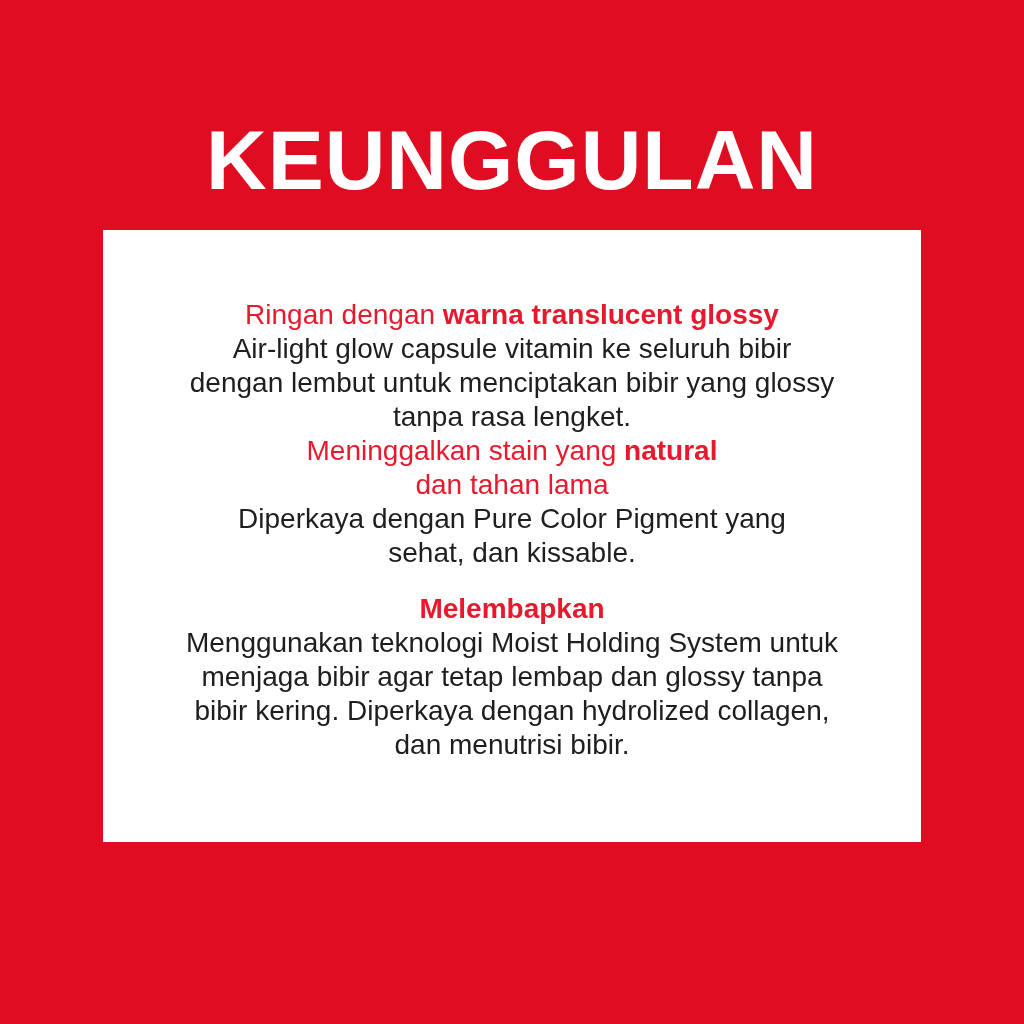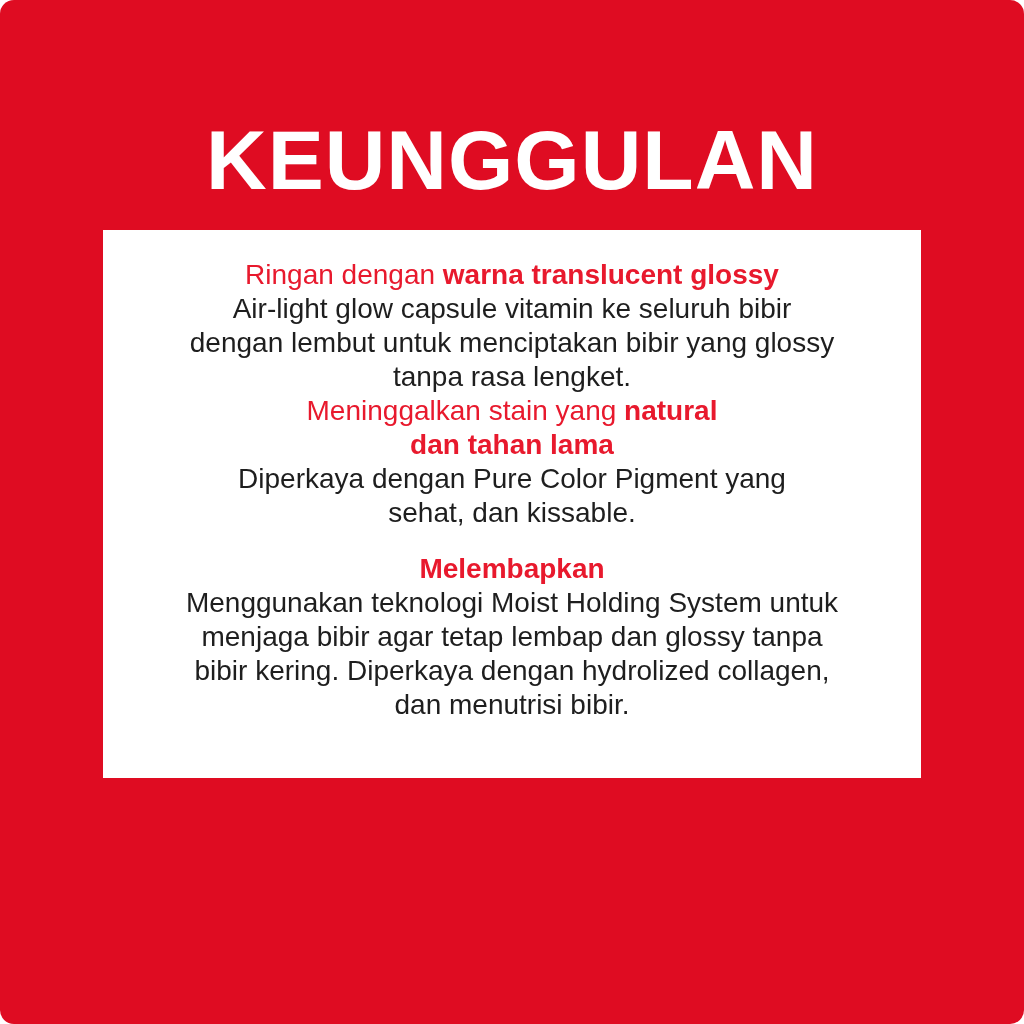--- a/index.html
+++ b/index.html
@@ -10,38 +10,37 @@
   }
   * { margin: 0; padding: 0; box-sizing: border-box; }
   html, body { background: #fff; }
   .canvas {
     width: 1024px;
     height: 1024px;
     margin: 0 auto;
     background: var(--background-red);
     overflow: hidden;
     font-family: "Liberation Sans", sans-serif;
-    border-radius: 14px;
   }
   .page-title {
     margin-top: 118px;
     font-size: 84px;
     line-height: 1;
     font-weight: bold;
     letter-spacing: 1px;
     color: var(--card-white);
     text-align: center;
     white-space: nowrap;
   }
   .content-card {
     width: 818px;
-    height: 548px;
+    height: 612px;
     margin: 28px auto 0;
     background: var(--card-white);
-    padding: 28px 36px 0;
+    padding: 68px 36px 0;
     text-align: center;
   }
   .section { display: block; }
   .section-stain { }
   .section-melembapkan { margin-top: 22px; }
   .section-heading {
     font-size: 28px;
     line-height: 34px;
     color: var(--accent-red);
     font-weight: normal;
@@ -73,21 +72,21 @@
         <div class="body-line">Air-light glow capsule vitamin ke seluruh bibir</div>
         <div class="body-line">dengan lembut untuk menciptakan bibir yang glossy</div>
         <div class="body-line">tanpa rasa lengket.</div>
       </div>
     </div>
 
     <div class="section section-stain">
       <div class="section-heading">
         <span class="hl-regular">Meninggalkan stain yang </span><span class="hl-bold">natural</span>
       </div>
-      <div class="section-heading hl-bold" style="font-weight:bold;">dan tahan lama</div>
+      <div class="section-heading hl-bold" style="font-weight:normal;">dan tahan lama</div>
       <div class="section-body">
         <div class="body-line">Diperkaya dengan Pure Color Pigment yang</div>
         <div class="body-line">sehat, dan kissable.</div>
       </div>
     </div>
 
     <div class="section section-melembapkan">
       <div class="section-heading">
         <span class="hl-bold">Melembapkan</span>
       </div>

